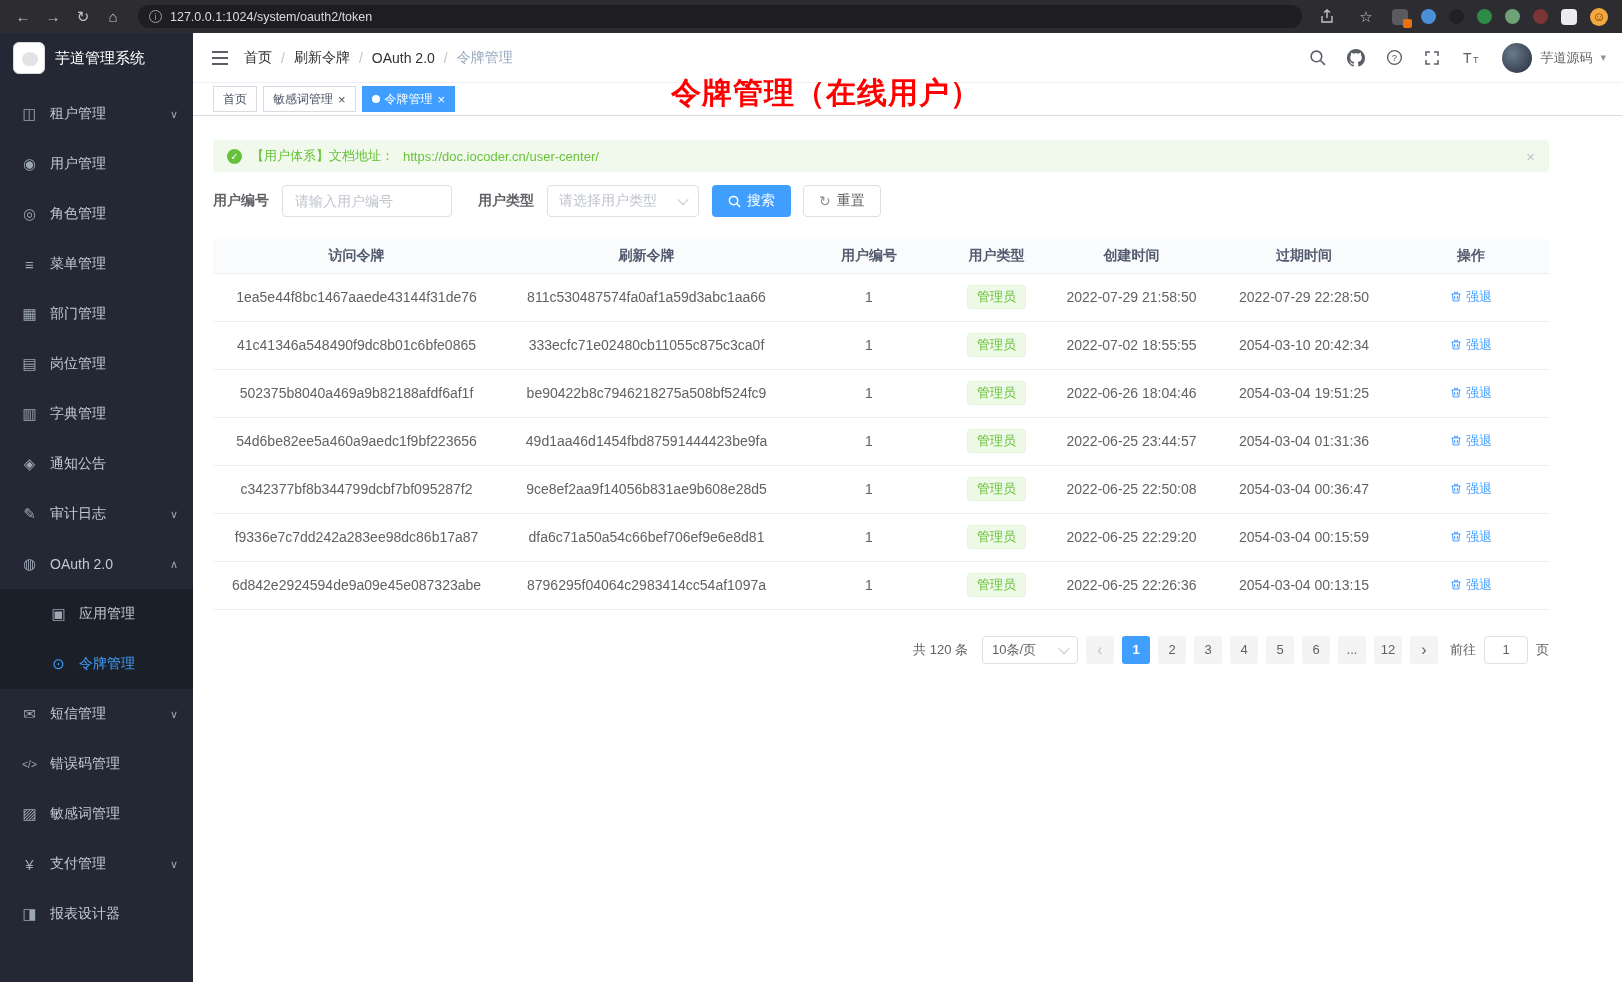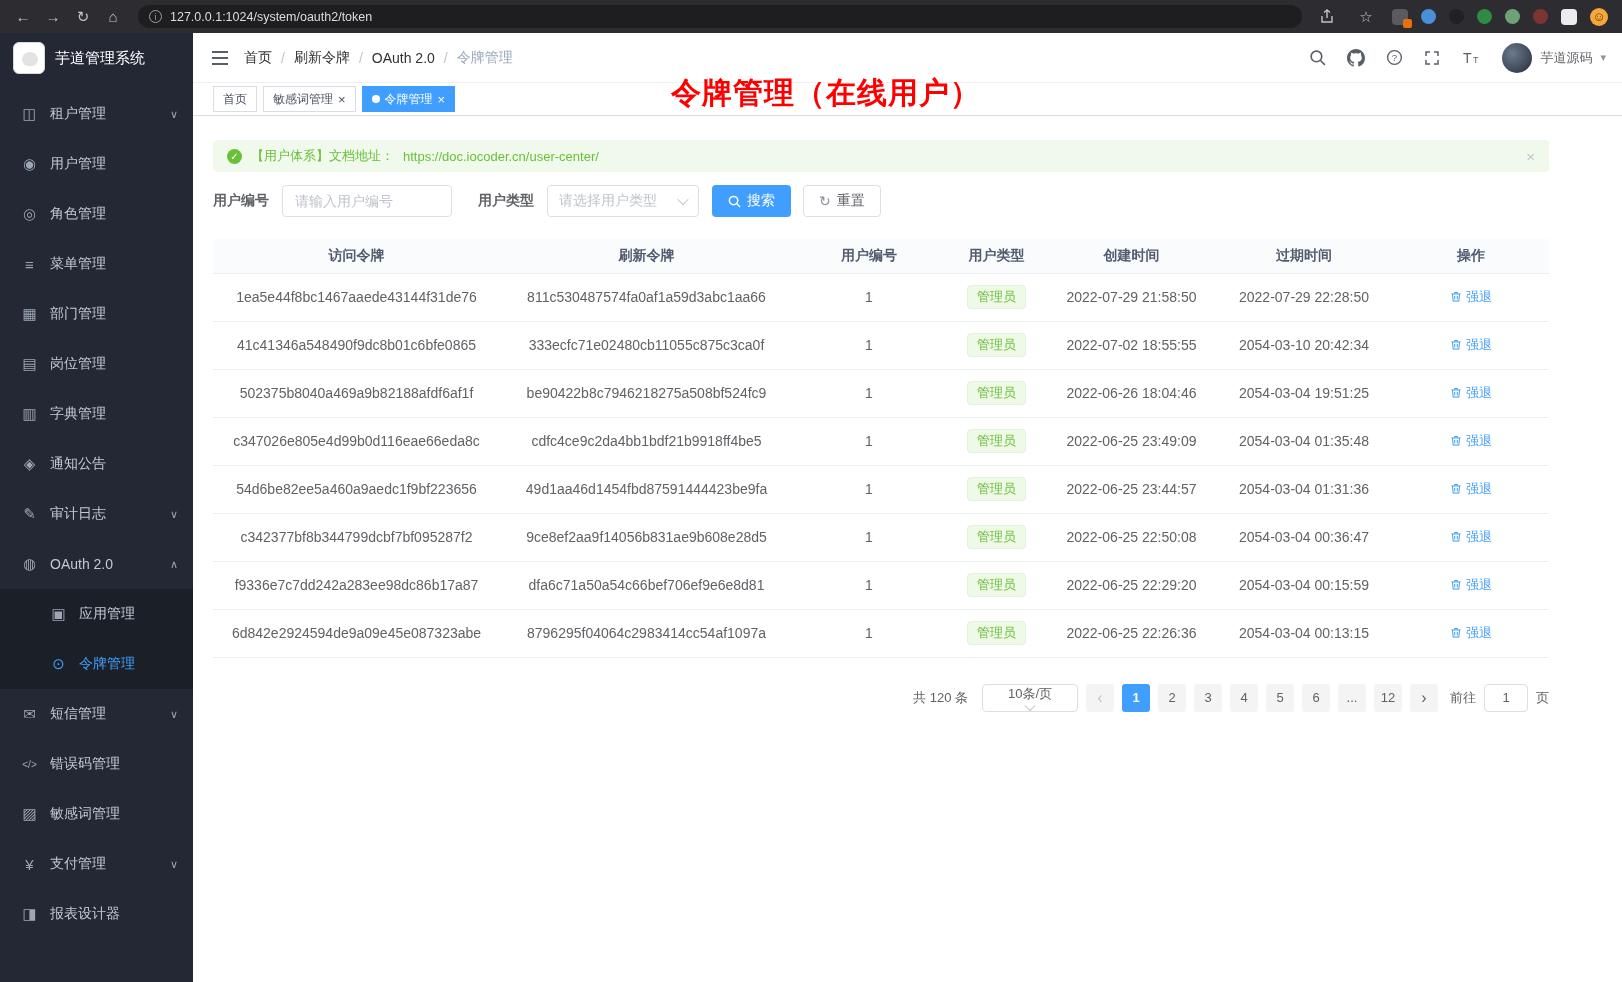--- a/index.html
+++ b/index.html
@@ -83,21 +83,21 @@
   .table-wrap { margin-top:22px; }
   table { width:100%; border-collapse:collapse; table-layout:fixed; }
   th { height:34px; font-size:14px; font-weight:700; color:#515a6e; background:#fafbfc; border-bottom:1px solid #ebeef5; text-align:center; }
   td { height:48px; font-size:14px; color:#606266; border-bottom:1px solid #ebeef5; text-align:center; overflow:hidden; white-space:nowrap; }
   .badge { display:inline-block; padding:2px 9px; font-size:13px; color:#67c23a; background:#eef9e8; border:1px solid #e1f3d8; border-radius:4px; line-height:18px; }
   .action { color:#409eff; font-size:13px; display:inline-flex; align-items:center; gap:4px; cursor:pointer; text-decoration:none; }
 
   
   .pager { display:flex; align-items:center; justify-content:flex-end; margin-top:26px; gap:8px; font-size:13px; color:#606266; }
   .pg-total { margin-right:6px; }
-  .pg-size { width:96px; height:28px; border:1px solid #dcdfe6; border-radius:4px; display:flex; align-items:center; justify-content:space-between; padding:0 9px; color:#606266; cursor:pointer;flex-direction:column; }
+  .pg-size { width:96px; height:28px; border:1px solid #dcdfe6; border-radius:4px; display:flex; align-items:center; justify-content:space-between; padding:0 9px; color:#606266; cursor:pointer; }
   .pg-btn { min-width:28px; height:28px; background:#f4f4f5; border-radius:3px; display:flex; align-items:center; justify-content:center; font-size:13px; color:#606266; cursor:pointer; }
   .pg-btn.prev { color:#c0c4cc; font-size:16px; }
   .pg-btn.next { font-size:16px; }
   .pg-btn.active { background:#409eff; color:#fff; font-weight:700; }
   .pg-goto { display:flex; align-items:center; gap:8px; margin-left:4px; }
   .pg-input { width:44px; height:28px; border:1px solid #dcdfe6; border-radius:4px; text-align:center; font-size:13px; color:#606266; outline:none; font-family:inherit; }
 </style>
 </head>
 <body>
 
@@ -373,34 +373,20 @@
               <td>2022-06-26 18:04:46</td>
               <td>2054-03-04 19:51:25</td>
               <td><a class="action">
                     <svg width="12" height="12" viewBox="0 0 12 12" fill="none" stroke="#409eff" stroke-width="1">
                       <path d="M1.5 3h9M4.5 3V1.5h3V3M2.5 3l.6 7h5.8l.6-7M4.7 5v3.3M7.3 5v3.3"></path>
                     </svg>
                     <span>强退</span>
                   </a></td>
             </tr>
             <tr>
-              <td>c347026e805e4d99b0d116eae66eda8c</td>
-              <td>cdfc4ce9c2da4bb1bdf21b9918ff4be5</td>
-              <td>1</td>
-              <td><span class="badge">管理员</span></td>
-              <td>2022-06-25 23:49:09</td>
-              <td>2054-03-04 01:35:48</td>
-              <td><a class="action">
-                    <svg width="12" height="12" viewBox="0 0 12 12" fill="none" stroke="#409eff" stroke-width="1">
-                      <path d="M1.5 3h9M4.5 3V1.5h3V3M2.5 3l.6 7h5.8l.6-7M4.7 5v3.3M7.3 5v3.3"></path>
-                    </svg>
-                    <span>强退</span>
-                  </a></td>
-            </tr>
-            <tr>
               <td>54d6be82ee5a460a9aedc1f9bf223656</td>
               <td>49d1aa46d1454fbd87591444423be9fa</td>
               <td>1</td>
               <td><span class="badge">管理员</span></td>
               <td>2022-06-25 23:44:57</td>
               <td>2054-03-04 01:31:36</td>
               <td><a class="action">
                     <svg width="12" height="12" viewBox="0 0 12 12" fill="none" stroke="#409eff" stroke-width="1">
                       <path d="M1.5 3h9M4.5 3V1.5h3V3M2.5 3l.6 7h5.8l.6-7M4.7 5v3.3M7.3 5v3.3"></path>
                     </svg>

